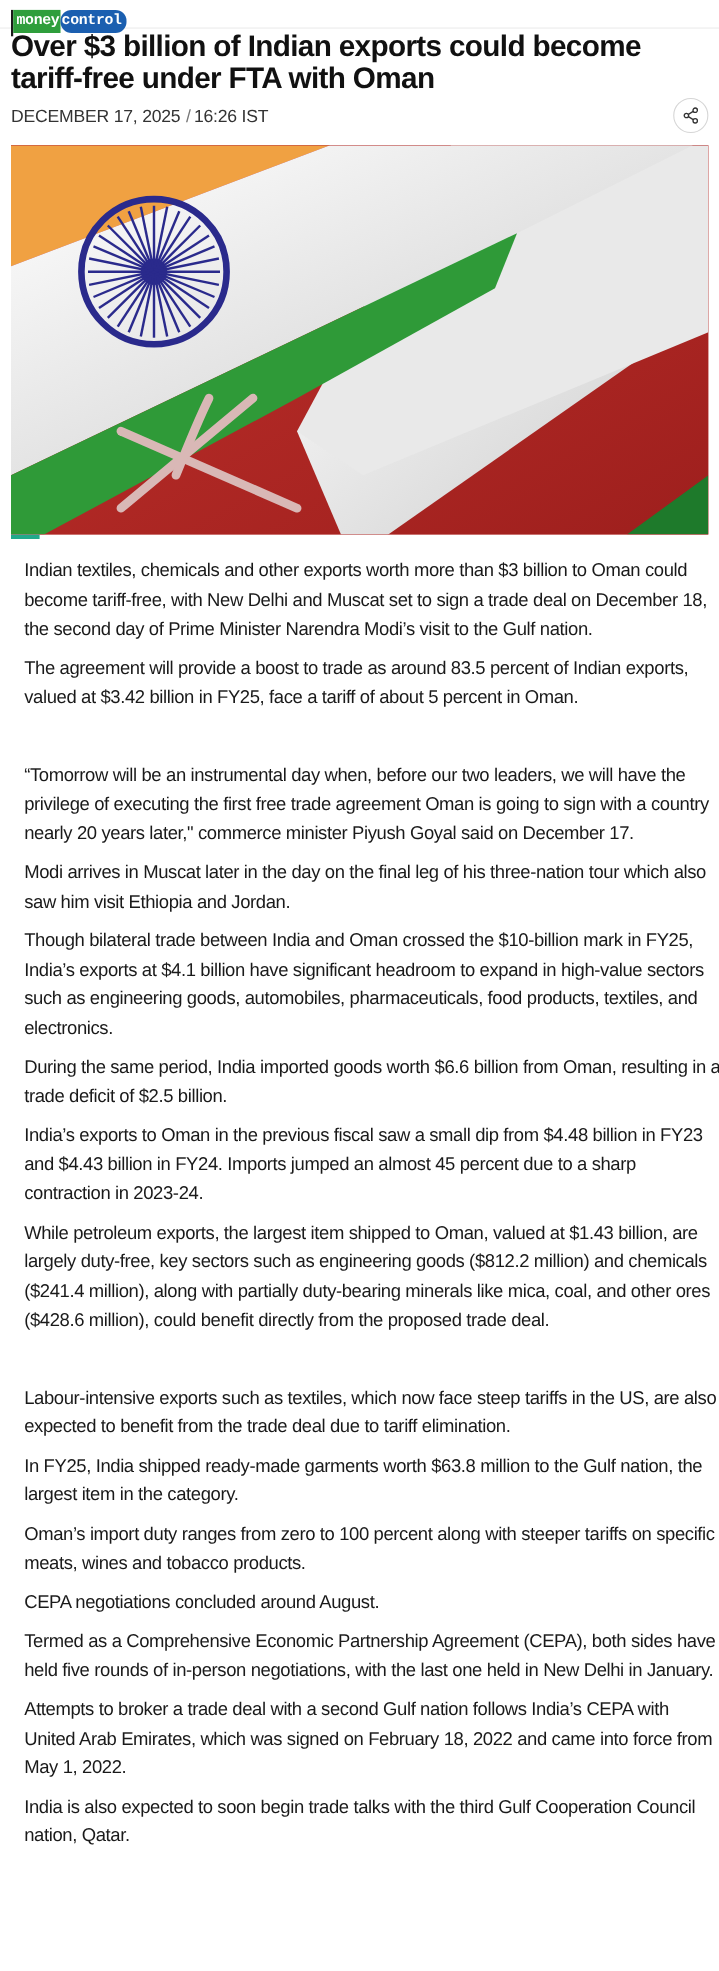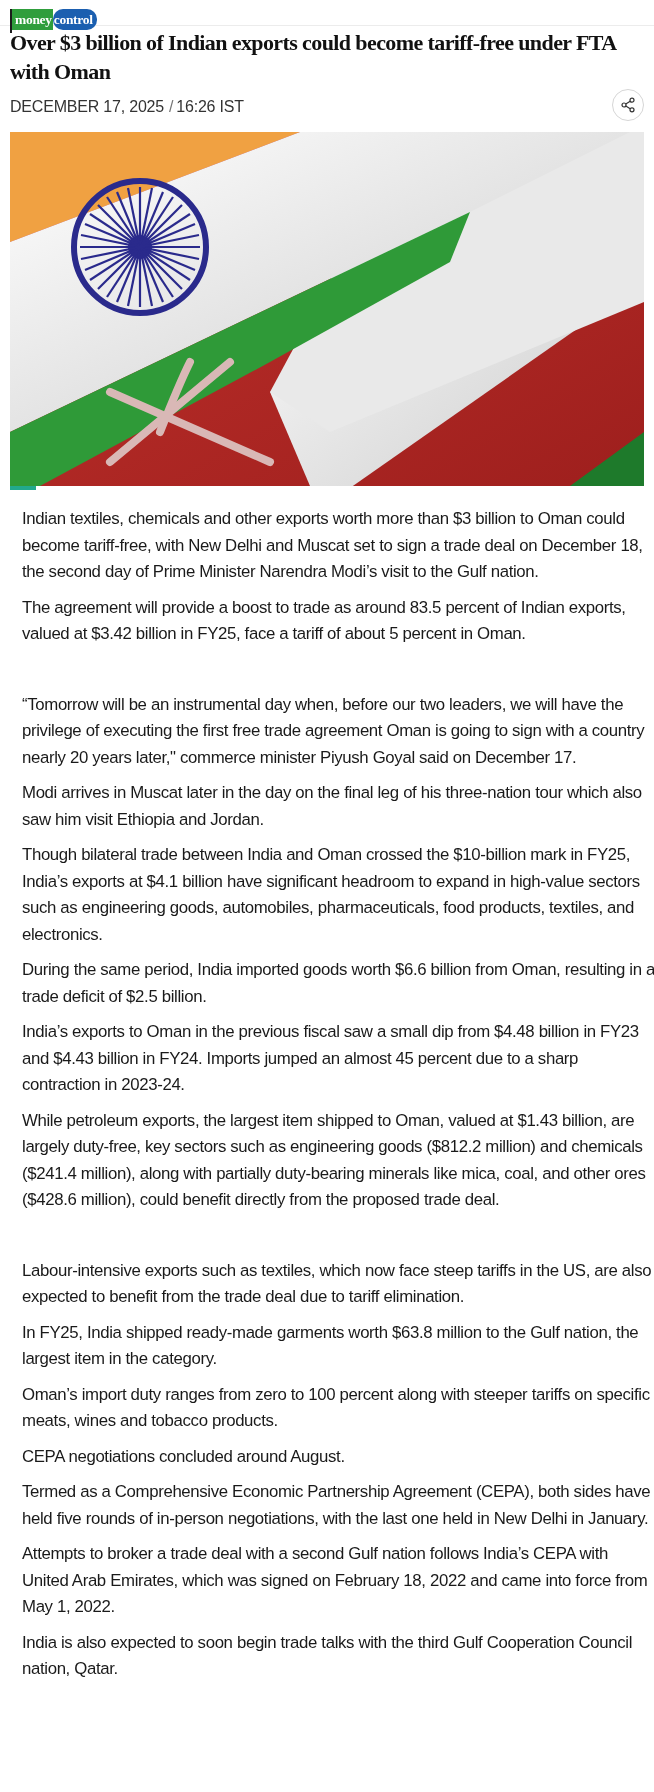--- a/index.html
+++ b/index.html
@@ -12,31 +12,31 @@
     color: #141414;
     position: relative;
   }
   .topline {
     position: absolute; left: 0; right: 0; top: 25px;
     height: 1px; background: #ececec;
   }
   .logo {
     position: absolute; left: 10px; top: 9px;
     height: 21px; display: flex; align-items: stretch;
-    font-family: Liberation Serif, serif; font-weight: bold;
+    font-family: Liberation Mono, monospace; font-weight: bold;
     font-size: 13.5px; line-height: 21px; letter-spacing: -0.3px;
   }
   .logo .bar { width: 2px; background: #1b1b1b; height: 24px; }
   .logo .money { background: #2f9e3c; color: #fff; padding: 0 1px 0 3px; }
   .logo .control { background: #1b5fb0; color: #fff; padding: 0 4px 0 1px; border-radius: 10px; }
 
   h1.title {
     position: absolute; left: 10px; top: 28px; width: 640px;
-    font-family: Liberation Serif, serif;
-    font-size: 22px; line-height: 29px; font-weight: bold;
+    font-family: Liberation Sans, sans-serif;
+    font-size: 27px; line-height: 29px; font-weight: bold;
     letter-spacing: -0.6px; color: #111;
   }
   .meta {
     position: absolute; left: 10px; top: 98px;
     font-size: 16px; color: #333; letter-spacing: -0.2px;
   }
   .meta .sep { color: #777; margin: 0 3px 0 5px; }
   .share-btn {
     position: absolute; left: 612px; top: 89px;
     width: 32px; height: 32px; border-radius: 50%;

